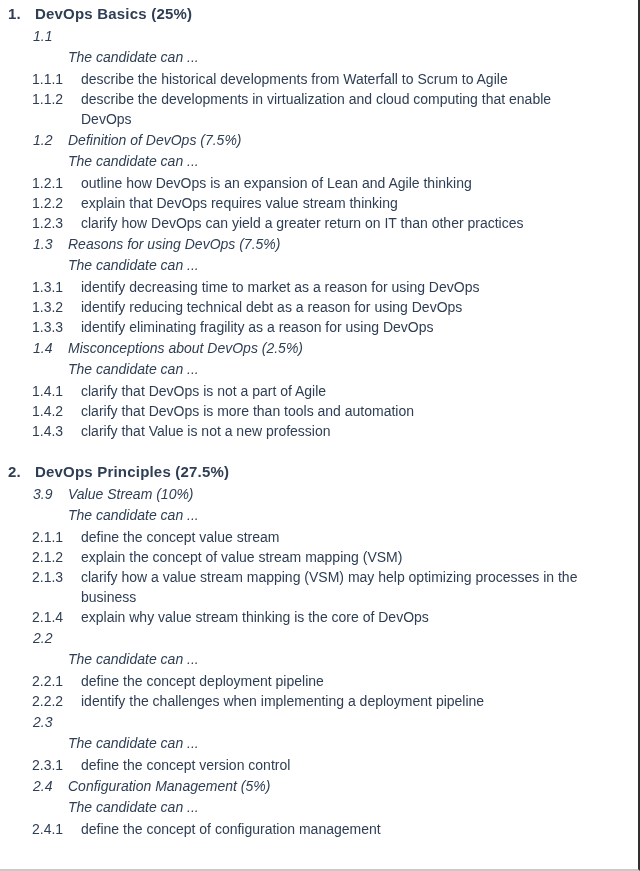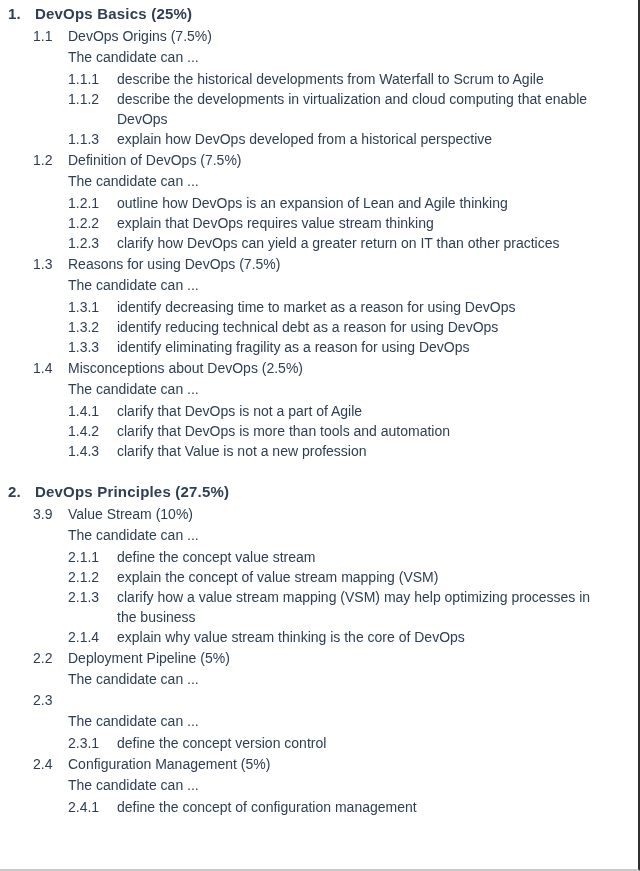--- a/index.html
+++ b/index.html
@@ -30,76 +30,72 @@
     letter-spacing: 0.2px;
   }
   .section-heading .num { width: 27px; }
   .section + .section { margin-top: 19px; }
 
   
   .sub-heading {
     font-size: 14px;
     line-height: 20px;
     margin-left: 25px;
+    font-style: italic;
   }
   .sub-heading .num { width: 35px; }
 
   
   .intro-row {
     font-size: 14px;
     line-height: 20px;
     margin-left: 60px;
   }
-  .intro-row .intro { padding-top: 1px; }
+  .intro-row .intro { padding-top: 1px; font-style: italic; }
 
   
   .item {
     font-size: 14px;
     line-height: 20px;
-    margin-left: 60px;
+    margin-left: 24px;
   }
   .item .num { width: 49px; }
   .item .item-text { flex: 1 1 auto; }
   .items { margin-top: 2px; }
   .subsection { margin-bottom: 1px; }
 </style>
 </head>
 <body>
 
 <div class="page">
   <div id="sections-root">
   <div class="section">
     <div class="row section-heading">
       <span class="num">1.</span>
       <span class="title">DevOps Basics (25%)</span>
     </div>
     <div>
   <div class="subsection">
     <div class="row sub-heading">
       <span class="num">1.1</span>
-      <span class="title">DevOps Origins (7.5%)</span>
     </div>
     <div class="row intro-row">
       <span class="intro">The candidate can ...</span>
     </div>
     <div class="items">
   <div class="row item">
     <span class="num">1.1.1</span>
     <span class="item-text">describe the historical developments from Waterfall to Scrum to Agile</span>
   </div>
 
   <div class="row item">
     <span class="num">1.1.2</span>
     <span class="item-text">describe the developments in virtualization and cloud computing that enable DevOps</span>
   </div>
 
-  <div class="row item">
-    <span class="num">1.1.3</span>
-    <span class="item-text">explain how DevOps developed from a historical perspective</span>
-  </div>
 </div>
   </div>
 
   <div class="subsection">
     <div class="row sub-heading">
       <span class="num">1.2</span>
       <span class="title">Definition of DevOps (7.5%)</span>
     </div>
     <div class="row intro-row">
       <span class="intro">The candidate can ...</span>
@@ -209,25 +205,35 @@
   <div class="row item">
     <span class="num">2.1.4</span>
     <span class="item-text">explain why value stream thinking is the core of DevOps</span>
   </div>
 </div>
   </div>
 
   <div class="subsection">
     <div class="row sub-heading">
       <span class="num">2.2</span>
-      <span class="title">Deployment Pipeline (5%)</span>
-    </div>
-    <div class="row intro-row">
-      <span class="intro">The candidate can ...</span>
-    </div>
+    </div>
+    <div class="row intro-row">
+      <span class="intro">The candidate can ...</span>
+    </div>
+    <div class="items">
+  <div class="row item">
+    <span class="num">2.2.1</span>
+    <span class="item-text">define the concept deployment pipeline</span>
+  </div>
+
+  <div class="row item">
+    <span class="num">2.2.2</span>
+    <span class="item-text">identify the challenges when implementing a deployment pipeline</span>
+  </div>
+</div>
   </div>
 
   <div class="subsection">
     <div class="row sub-heading">
       <span class="num">2.3</span>
     </div>
     <div class="row intro-row">
       <span class="intro">The candidate can ...</span>
     </div>
     <div class="items">

